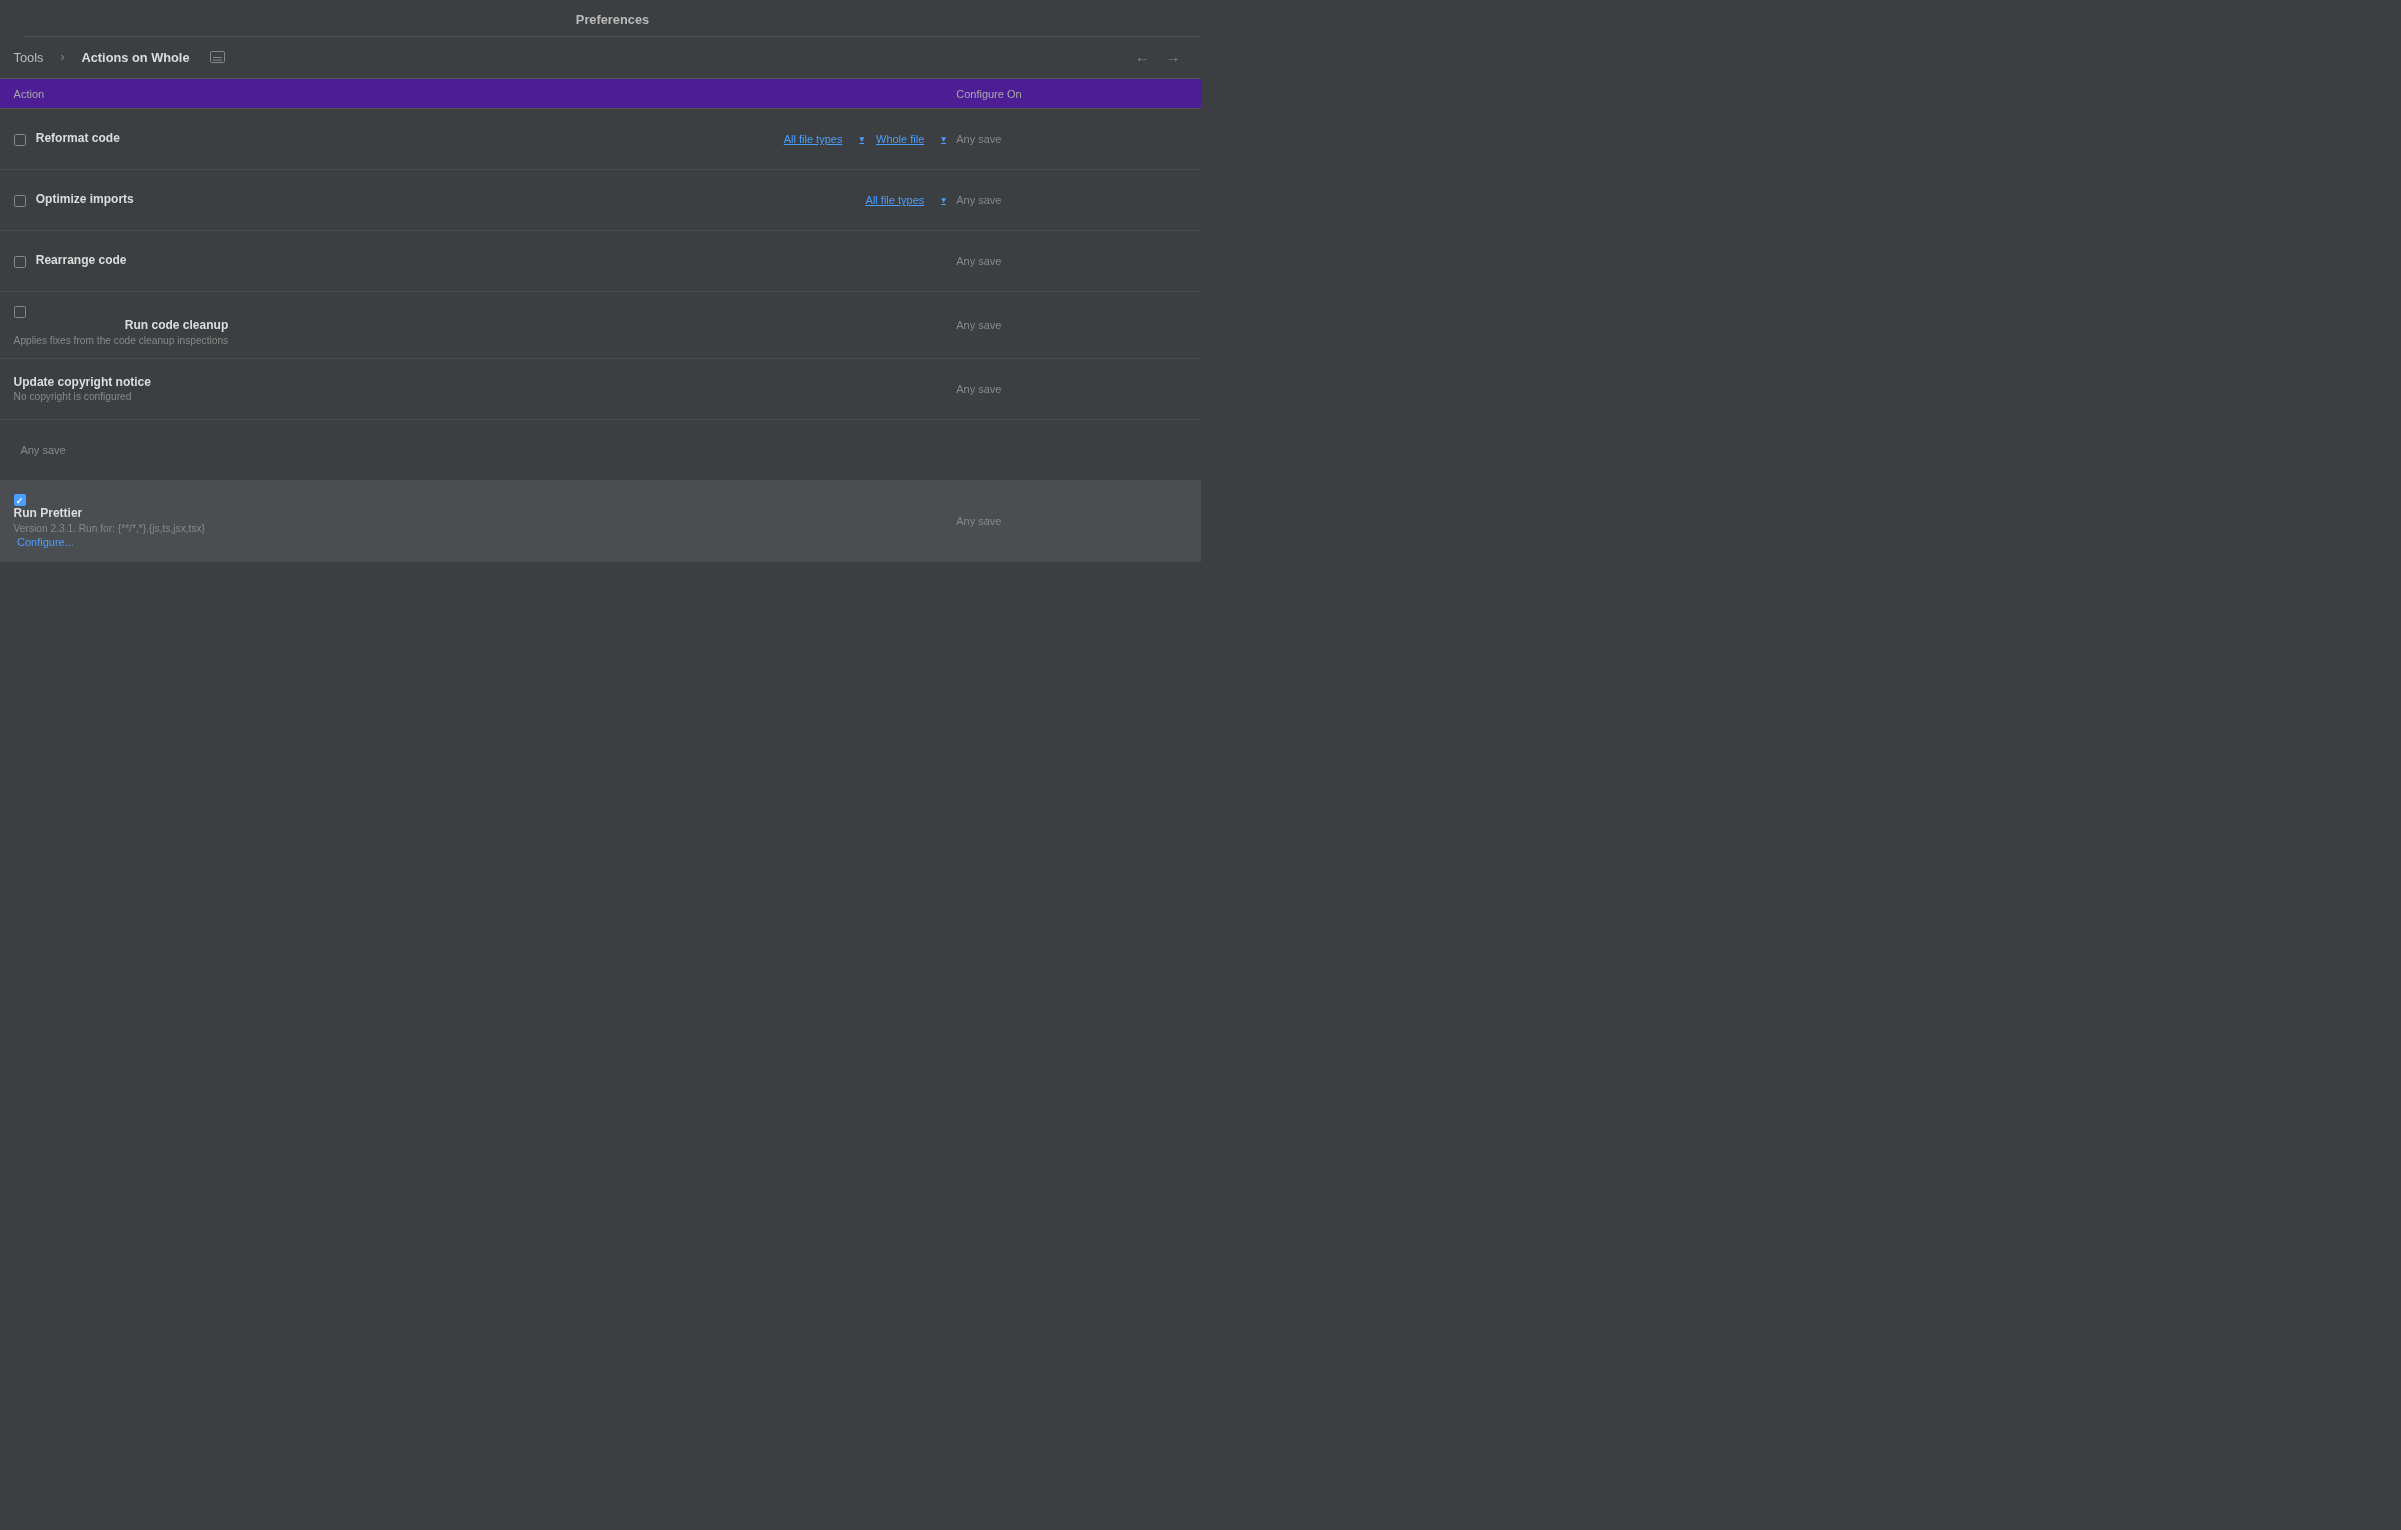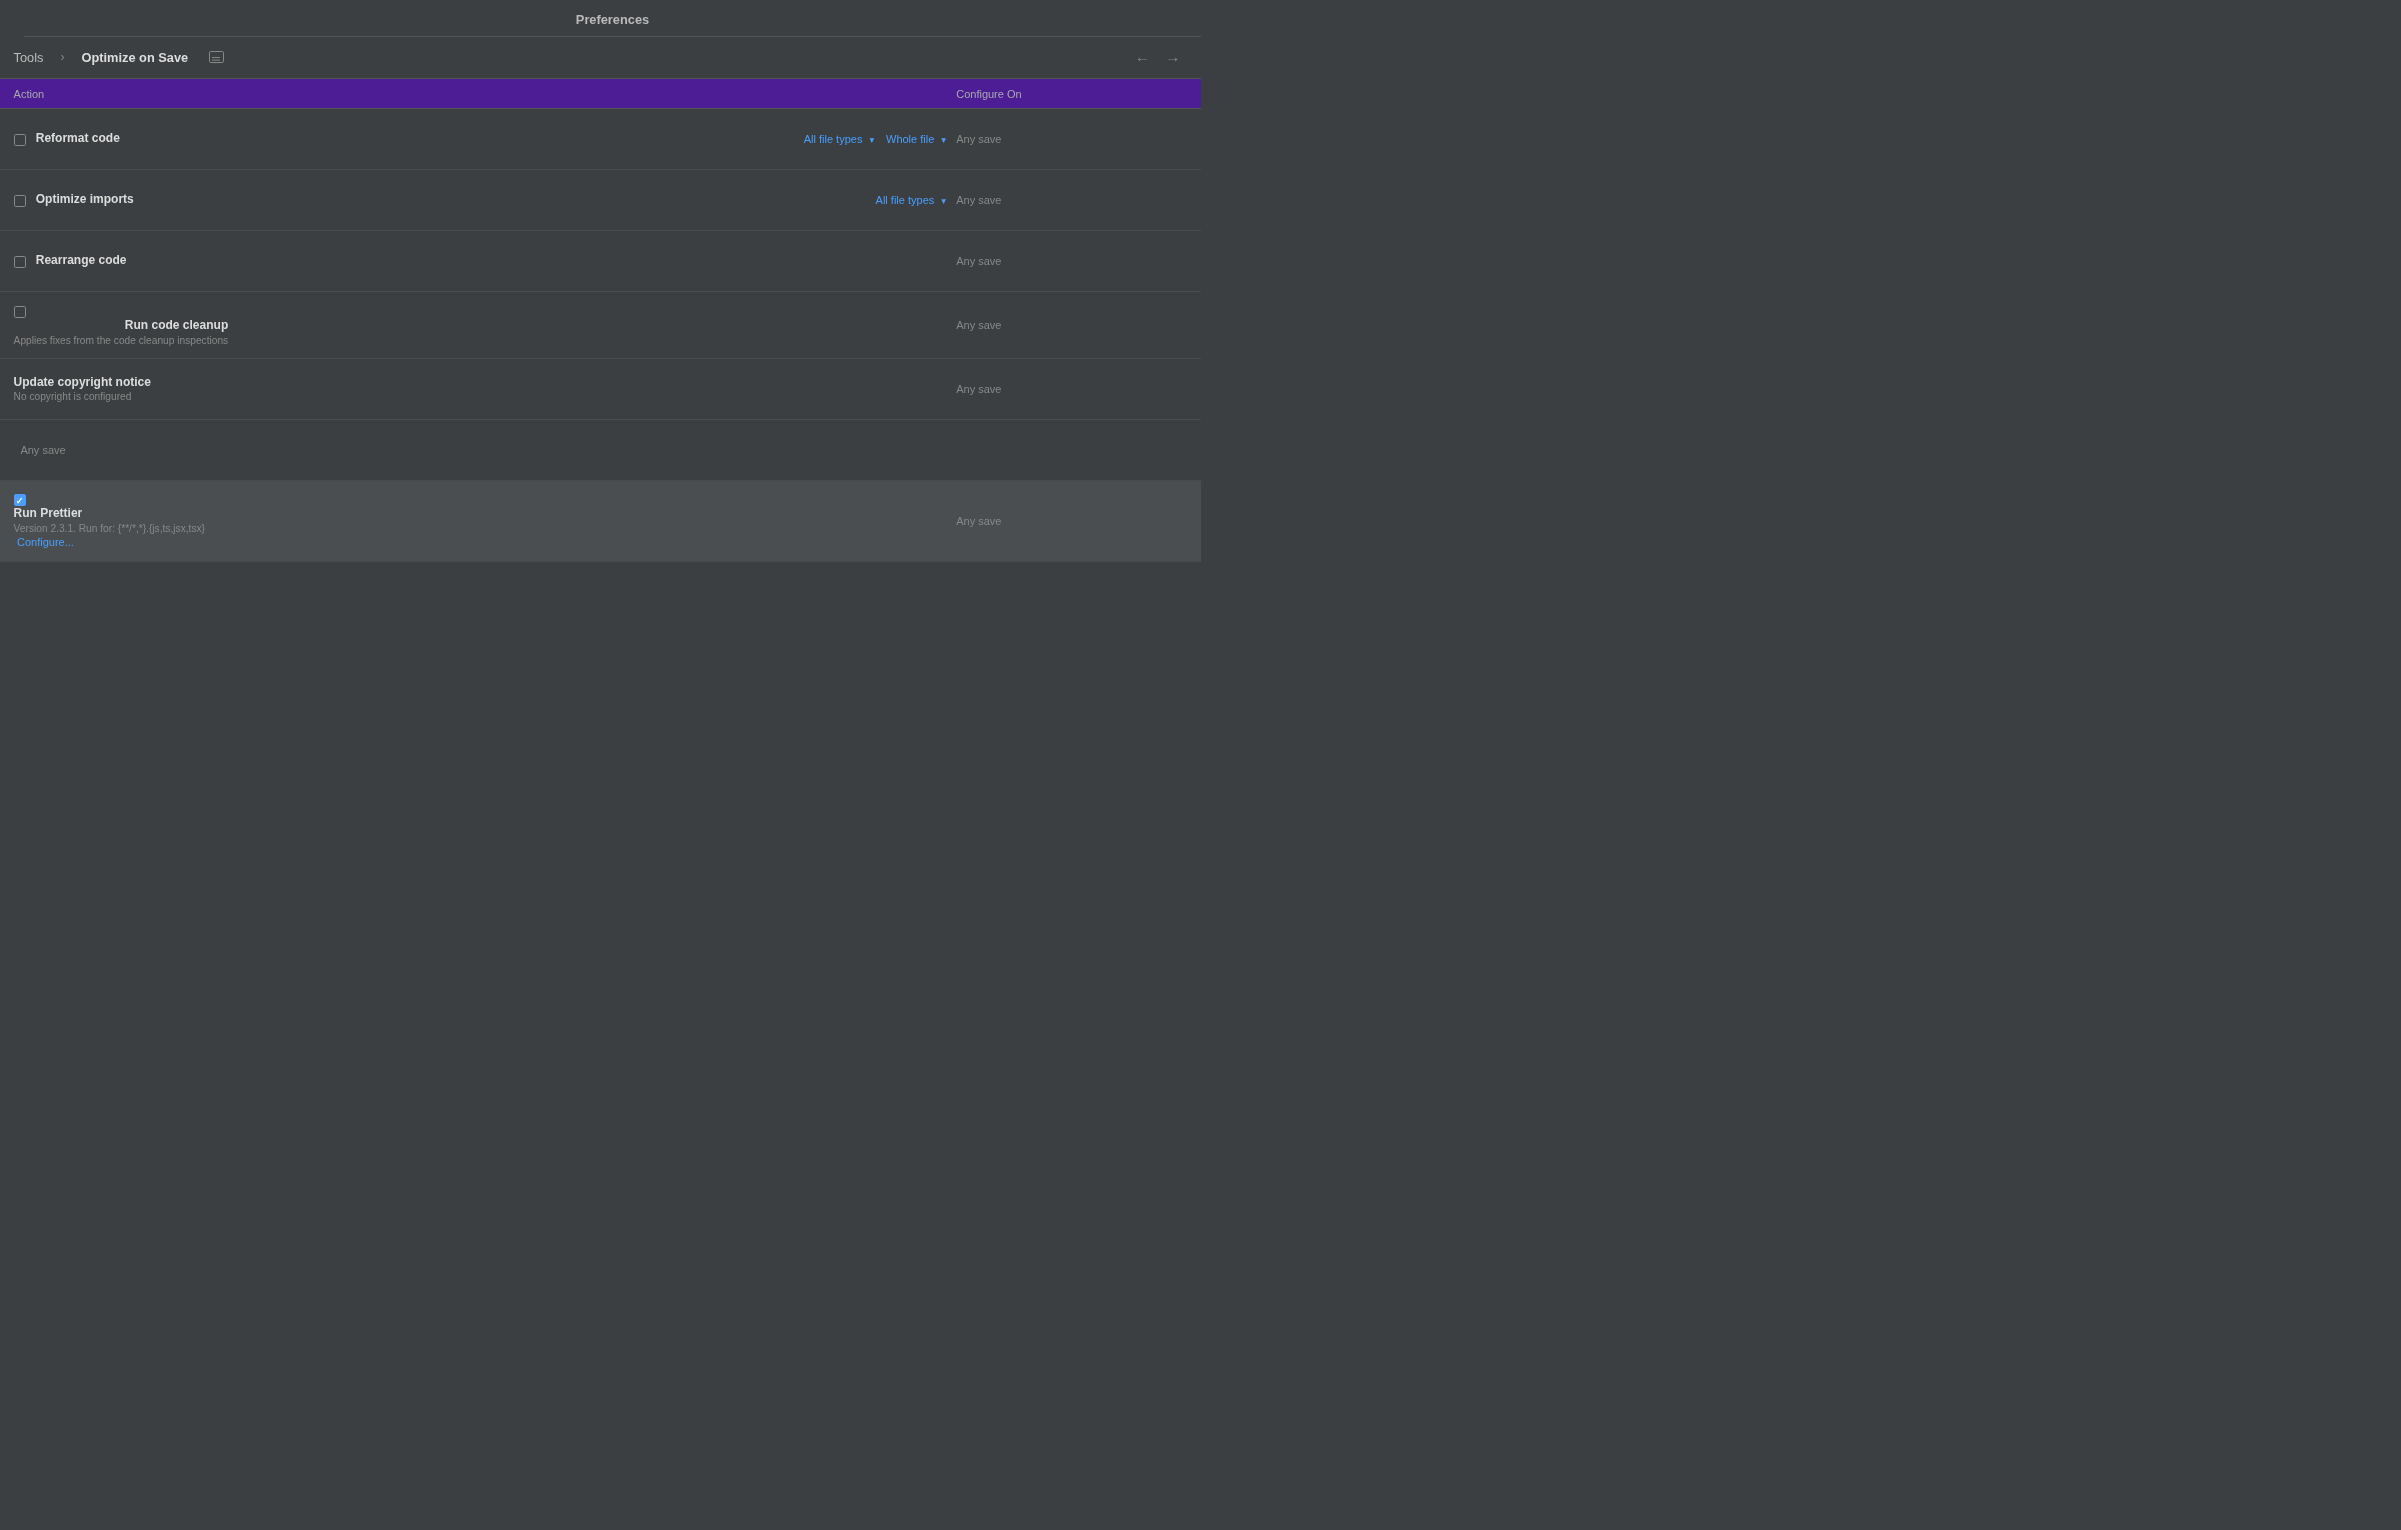--- a/index.html
+++ b/index.html
@@ -195,23 +195,24 @@
       margin-left: auto;
     }
 
     .dropdown-btn {
       background: none;
       border: none;
       color: #4a9eff;
       font-size: 11px;
       cursor: pointer;
       display: flex;
-      align-items: center;
-      gap: 7px;
+      align-items: flex-start;
+      gap: 17px;
       padding: 1.7px 3.4px;
+      text-decoration: underline;
     }
 
     .dropdown-chevron {
       font-size: 9.4px;
       color: #4a9eff;
     }
 
     .configure-btn {
       background: none;
       border: none;
@@ -235,21 +236,21 @@
 <body>
 
 <div class="title-bar">
   <span>Preferences</span>
 </div>
 
 <div class="breadcrumb-bar">
   <div class="breadcrumb-left">
     <span class="breadcrumb-tools">Tools</span>
     <span class="breadcrumb-separator">›</span>
-    <span class="breadcrumb-current">Optimize on Save</span>
+    <span class="breadcrumb-current">Actions on Whole</span>
     <span class="breadcrumb-icon"></span>
   </div>
   <div class="nav-buttons">
     <button class="nav-btn arrow-left"></button>
     <button class="nav-btn arrow-right"></button>
   </div>
 </div>
 
 <div class="table-container">
   <div class="table-header">

